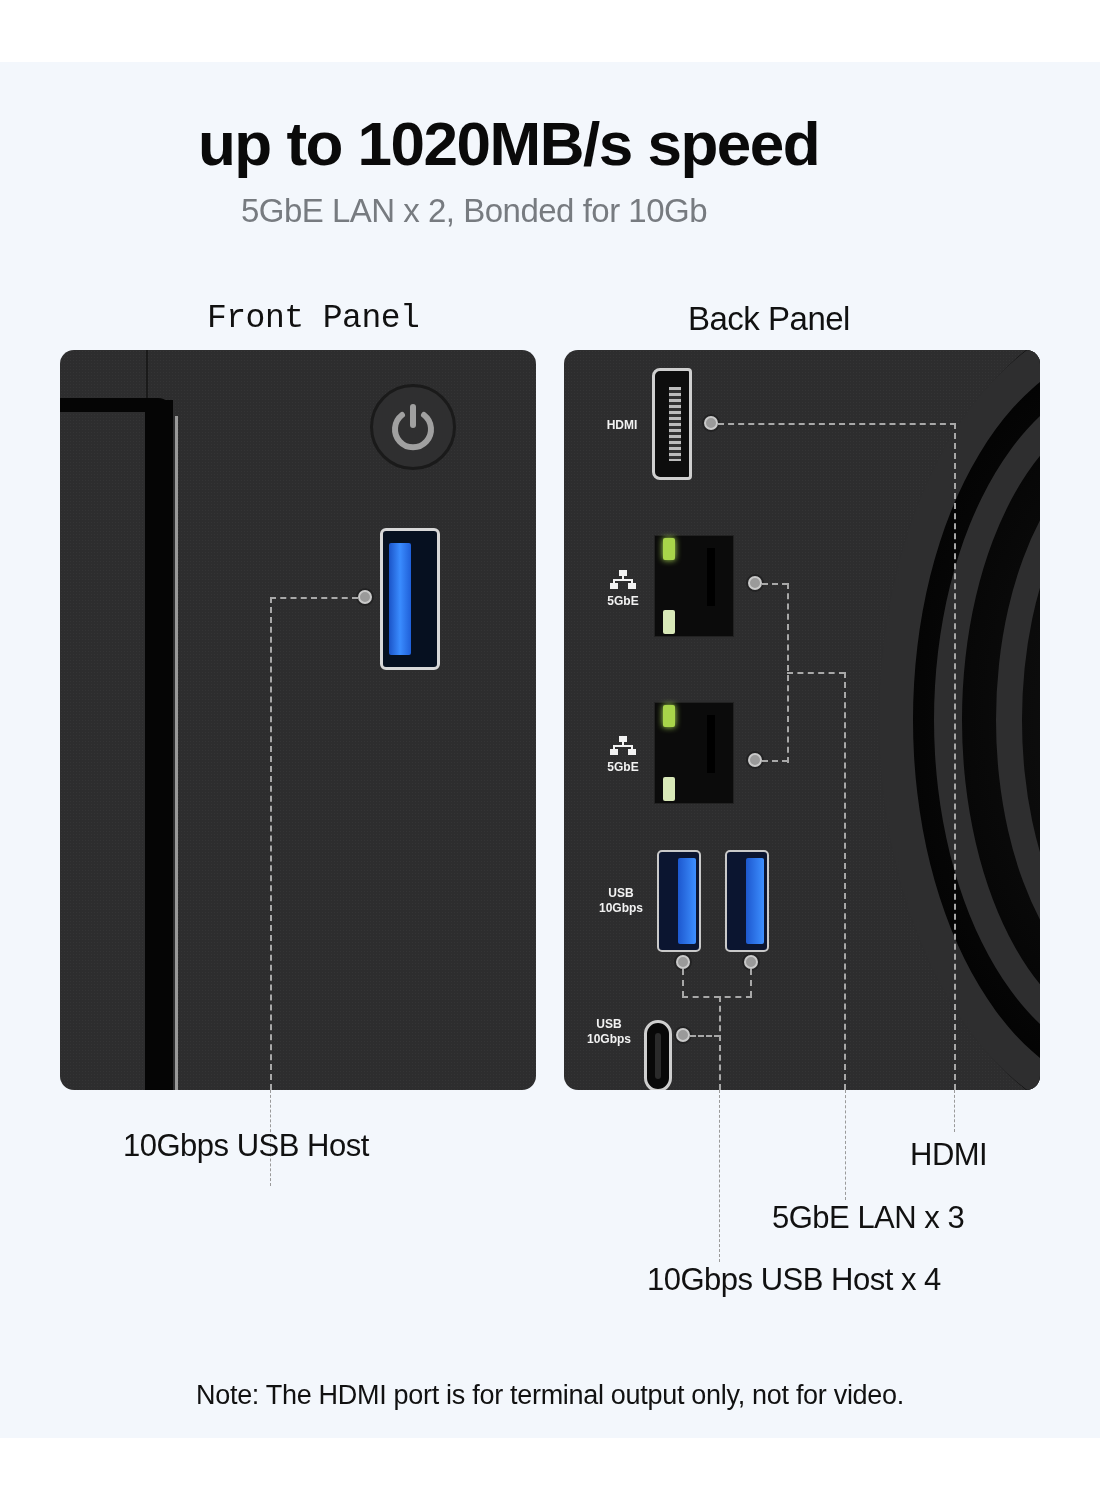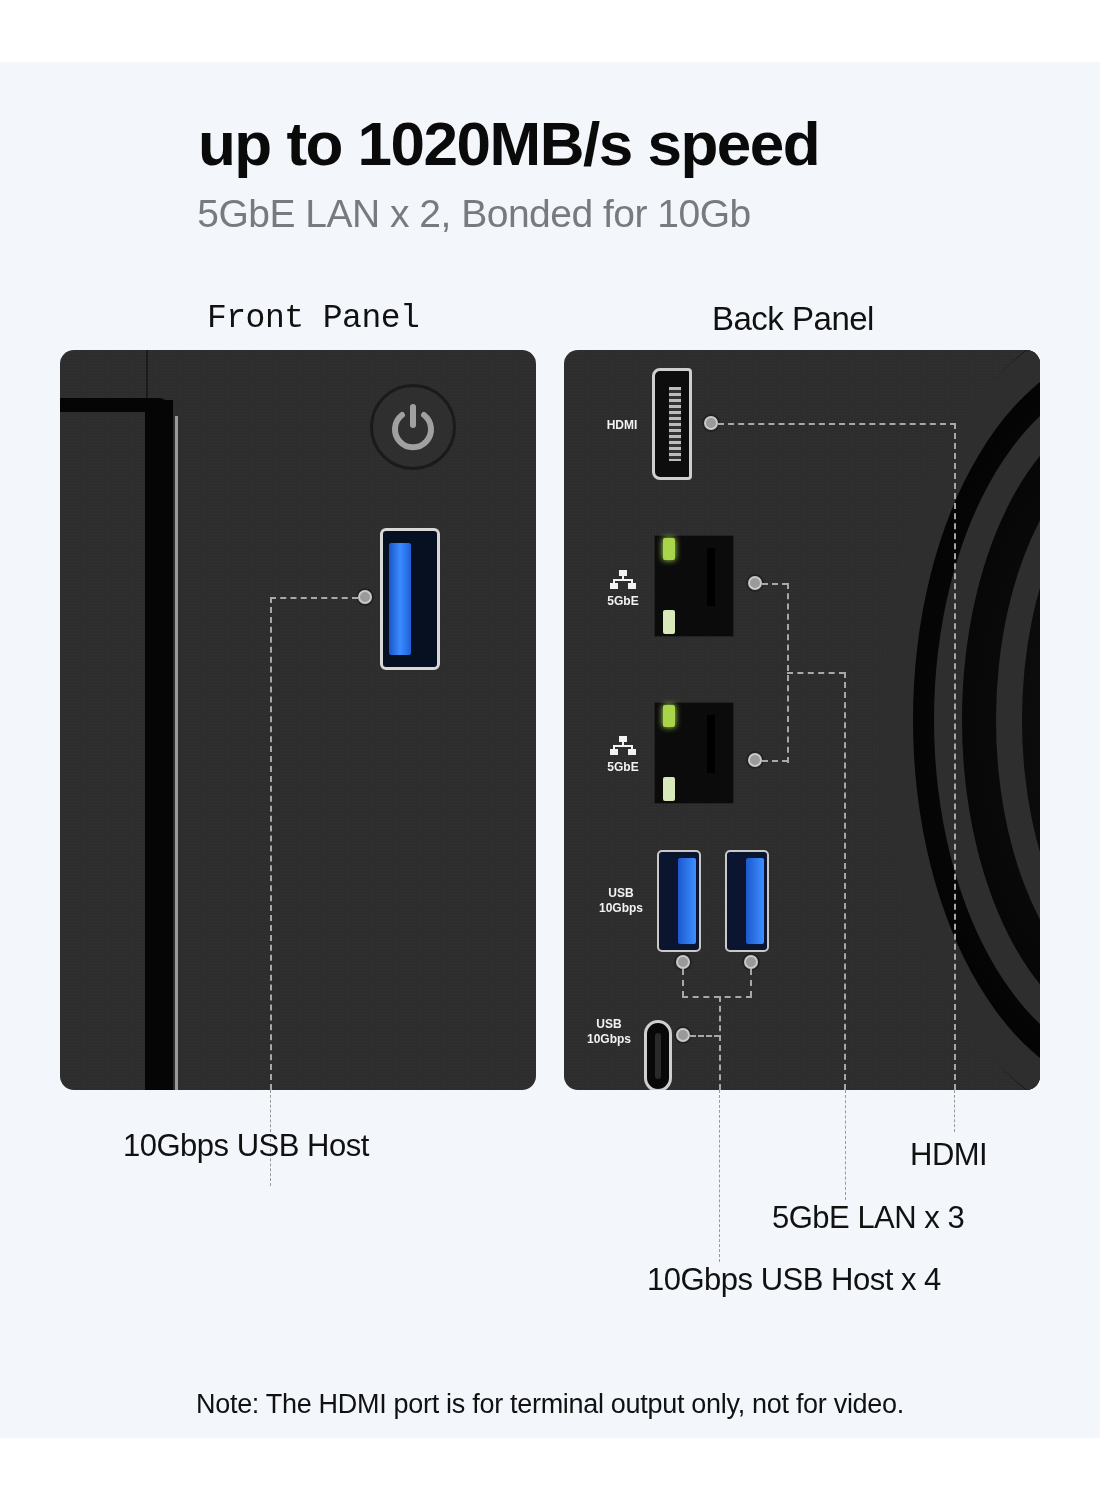--- a/index.html
+++ b/index.html
@@ -1,20 +1,20 @@
 <!DOCTYPE html>
 <html><head>
 <meta charset="utf-8">
 <style>
   * { box-sizing: border-box; margin: 0; padding: 0; }
   html, body { width: 1100px; height: 1500px; background: #ffffff; overflow: hidden; }
   body { font-family: "Liberation Sans", sans-serif; position: relative; }
   .band { position: absolute; left: 0; top: 62px; width: 1100px; height: 1376px; background: #f3f7fc; }
   .title { position: absolute; left: 0; width: 1017px; top: 108px; text-align: center; font-size: 62px; font-weight: 700; color: #0a0a0a; letter-spacing: -1.5px; }
-  .subtitle { position: absolute; left: 0; width: 948px; top: 192px; text-align: center; font-size: 39px; color: #777b80; letter-spacing: -0.5px; }
+  .subtitle { position: absolute; left: 0; width: 948px; top: 192px; text-align: center; font-size: 33px; color: #777b80; letter-spacing: -0.5px; }
   .panel-label { position: absolute; top: 300px; font-size: 33px; color: #111; letter-spacing: -0.5px; }
   .panel { position: absolute; top: 350px; height: 740px; border-radius: 14px; background: #2d2d2e; overflow: hidden;
            background-image: radial-gradient(rgba(255,255,255,0.035) 1px, transparent 1px); background-size: 3px 3px; }
   .front { left: 60px; width: 476px; }
   .back { left: 564px; width: 476px; }
   
   .bezel-top { position: absolute; left: 0; top: 48px; width: 112px; height: 14px; background: #050505; border-top-right-radius: 14px; }
   .bezel-v { position: absolute; left: 85px; top: 50px; width: 28px; height: 690px; background: #050505; }
   .bezel-thin { position: absolute; left: 115px; top: 66px; width: 3px; height: 674px; background: #9a9a9a; }
   .bezel-hair { position: absolute; left: 86px; top: 0; width: 2px; height: 50px; background: #1a1a1a; }
@@ -34,33 +34,33 @@
   .rj45 .slot { position: absolute; left: 52px; top: 12px; width: 8px; height: 58px; background: #000; }
   .lan-icon { position: absolute; width: 26px; height: 20px; }
   .usb-a-back { position: absolute; top: 500px; width: 44px; height: 102px; border-radius: 5px; border: 2px solid #c9c9c9; background: #0b1530; }
   .usb-a-back .tongue { position: absolute; right: 3px; top: 6px; width: 18px; height: 86px; background: linear-gradient(90deg, #1d58cf, #3d8fff); border-radius: 2px; }
   .usb-c { position: absolute; left: 80px; top: 670px; width: 28px; height: 72px; border-radius: 14px; border: 3px solid #cfcfcf; background: #080808; }
   .usb-c .inner { position: absolute; left: 8px; top: 10px; width: 6px; height: 46px; background: #2a2a2a; border-radius: 3px; }
   .fan-ring { position: absolute; border-radius: 50%; border: 34px solid #2e2e2f; }
   .fan-hole { position: absolute; left: 320px; top: -40px; width: 500px; height: 820px; border-radius: 50%; background: radial-gradient(ellipse at 60% 50%, #151515, #030303 70%); }
   
   .caption { position: absolute; font-size: 31px; color: #111; letter-spacing: -0.5px; }
-  .note { position: absolute; left: 0; width: 1100px; top: 1380px; text-align: center; font-size: 27px; color: #111; letter-spacing: -0.3px; margin-top: 9px; }
+  .note { position: absolute; left: 0; width: 1100px; top: 1380px; text-align: center; font-size: 27px; color: #111; letter-spacing: -0.3px; }
   .lead { position: absolute; width: 0; border-left: 1.5px dashed #9a9a9a; }
 </style>
 </head>
 <body>
 
 <div class="band"></div>
 
 <h1 class="title">up to 1020MB/s speed</h1>
 <div class="subtitle">5GbE LAN x 2, Bonded for 10Gb</div>
 
 <div class="panel-label" style="left:207px;font-family:Liberation Mono, monospace;">Front Panel</div>
-<div class="panel-label" style="left:712px;">Back Panel</div>
+<div class="panel-label" style="left:688px;">Back Panel</div>
 
 <div class="panel front">
   <div class="bezel-hair"></div>
   <div class="bezel-top"></div>
   <div class="bezel-v"></div>
   <div class="bezel-thin"></div>
 
   <div class="power-btn">
     <svg width="56" height="56" viewBox="0 0 56 56">
       <path d="M17 16 A18 18 0 1 0 39 16" fill="none" stroke="#a0a0a0" stroke-width="6" stroke-linecap="round"></path>

